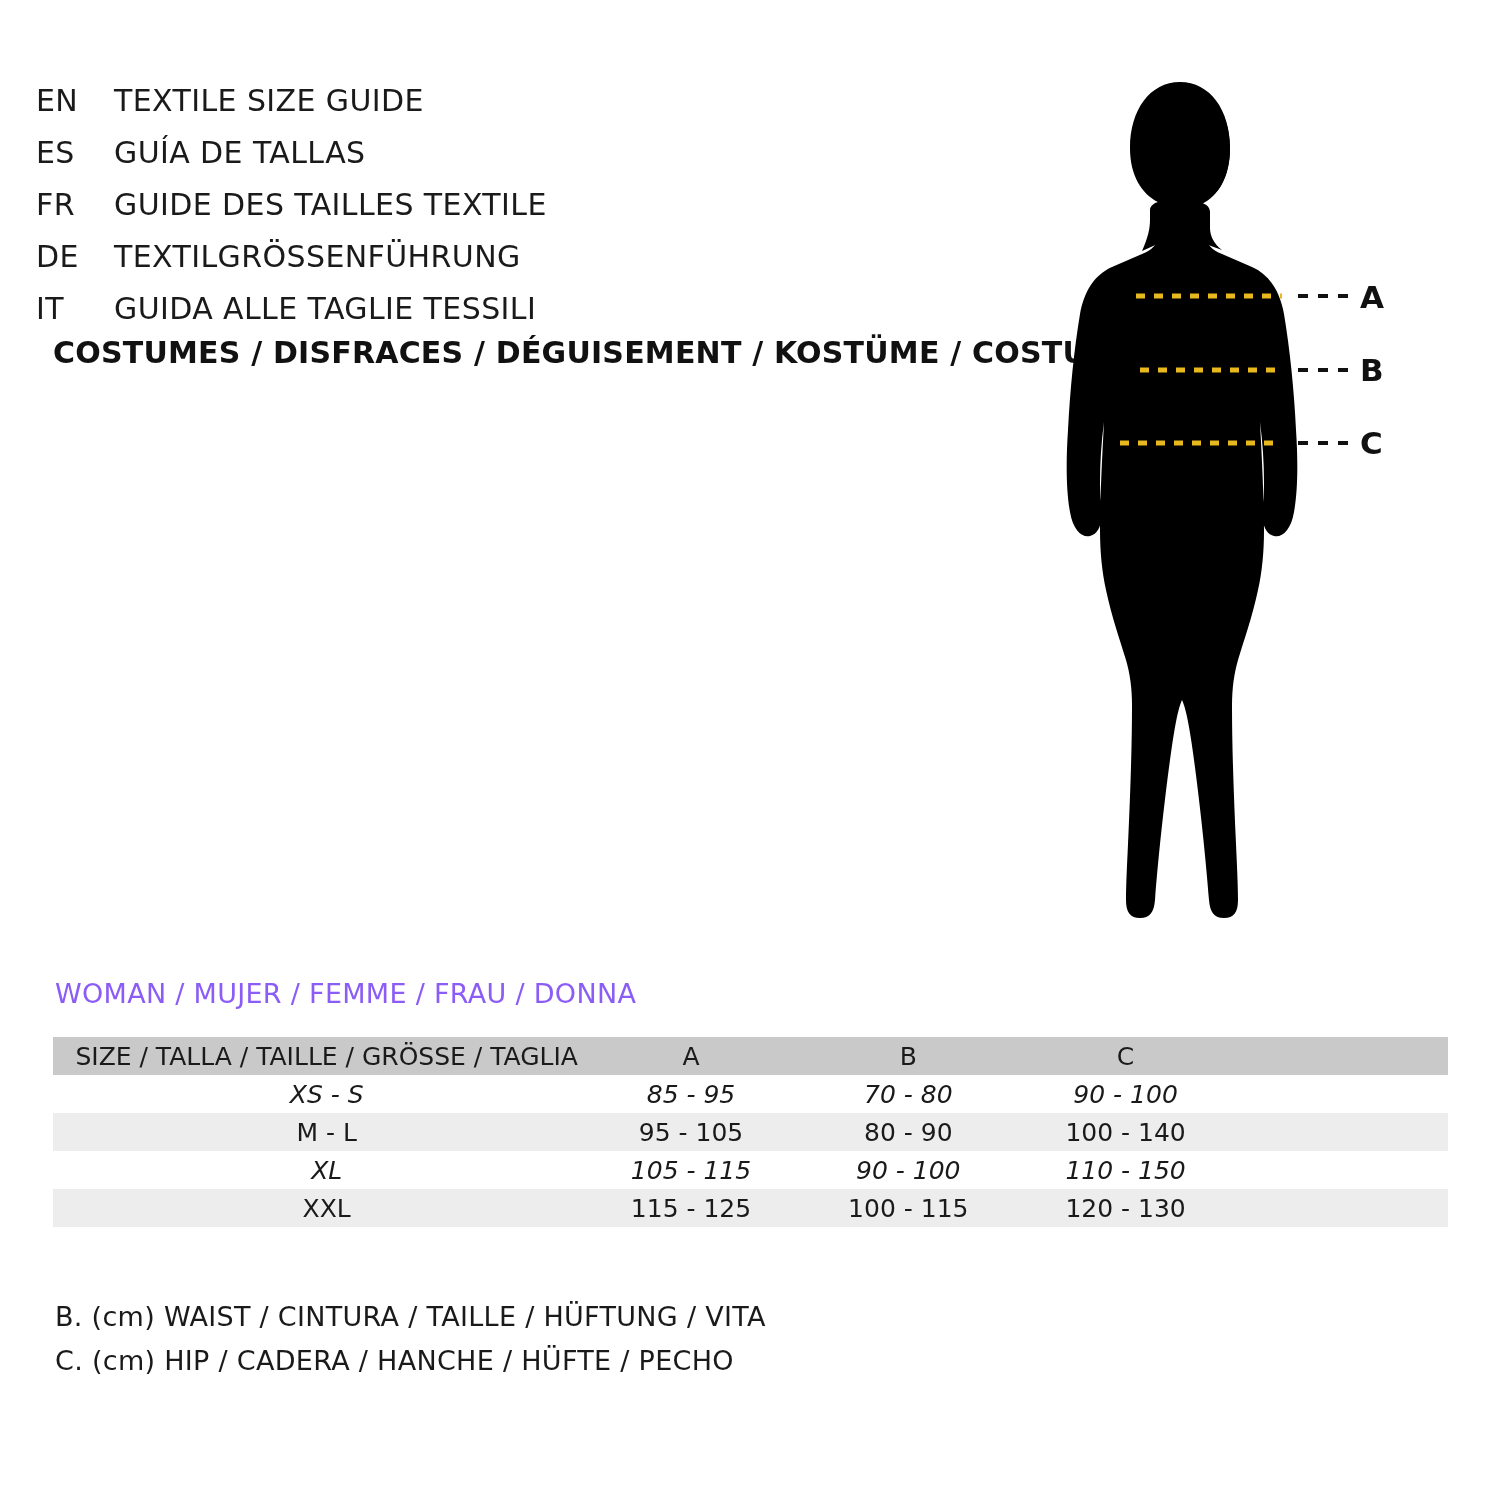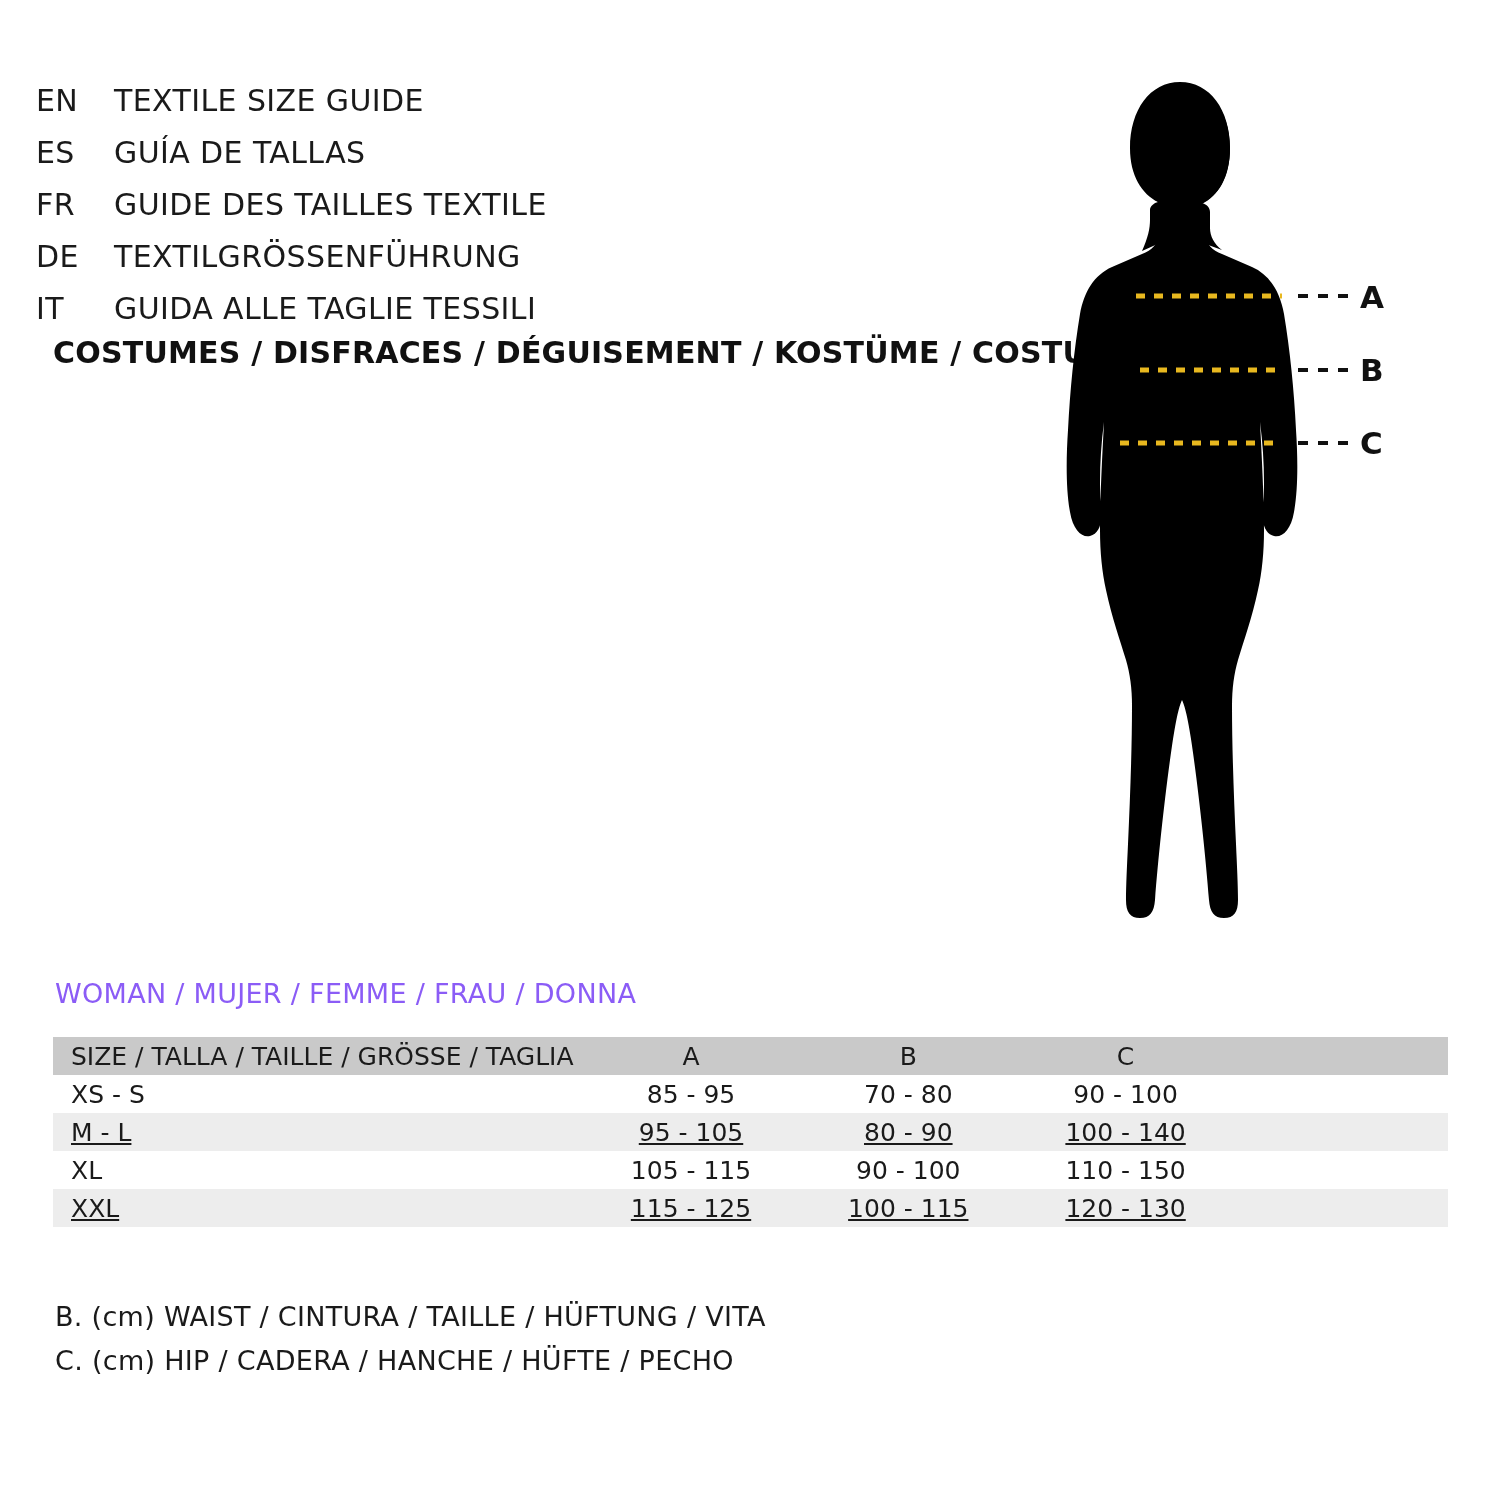--- a/index.html
+++ b/index.html
@@ -95,33 +95,33 @@
   table.size-table th,
   table.size-table td {
     padding: 0;
     height: 38px;
     font-weight: normal;
     text-align: center;
     vertical-align: middle;
   }
   table.size-table th.first-col,
   table.size-table td.first-col {
-    text-align: left;
+    text-align: center;
     padding-left: 18px;
     width: 590px;
   }
   table.size-table thead tr {
     background: #c9c9c9;
   }
   table.size-table tbody tr.row-even {
     background: #ffffff;
+    font-style: italic;
   }
   table.size-table tbody tr.row-odd {
     background: #ededed;
-    text-decoration: underline;
   }
   .col-a { width: 250px; }
   .col-b { width: 250px; }
   .col-c { width: 250px; }
   .col-pad { width: 255px; }
 
   
   .legend {
     position: absolute;
     left: 55px;

